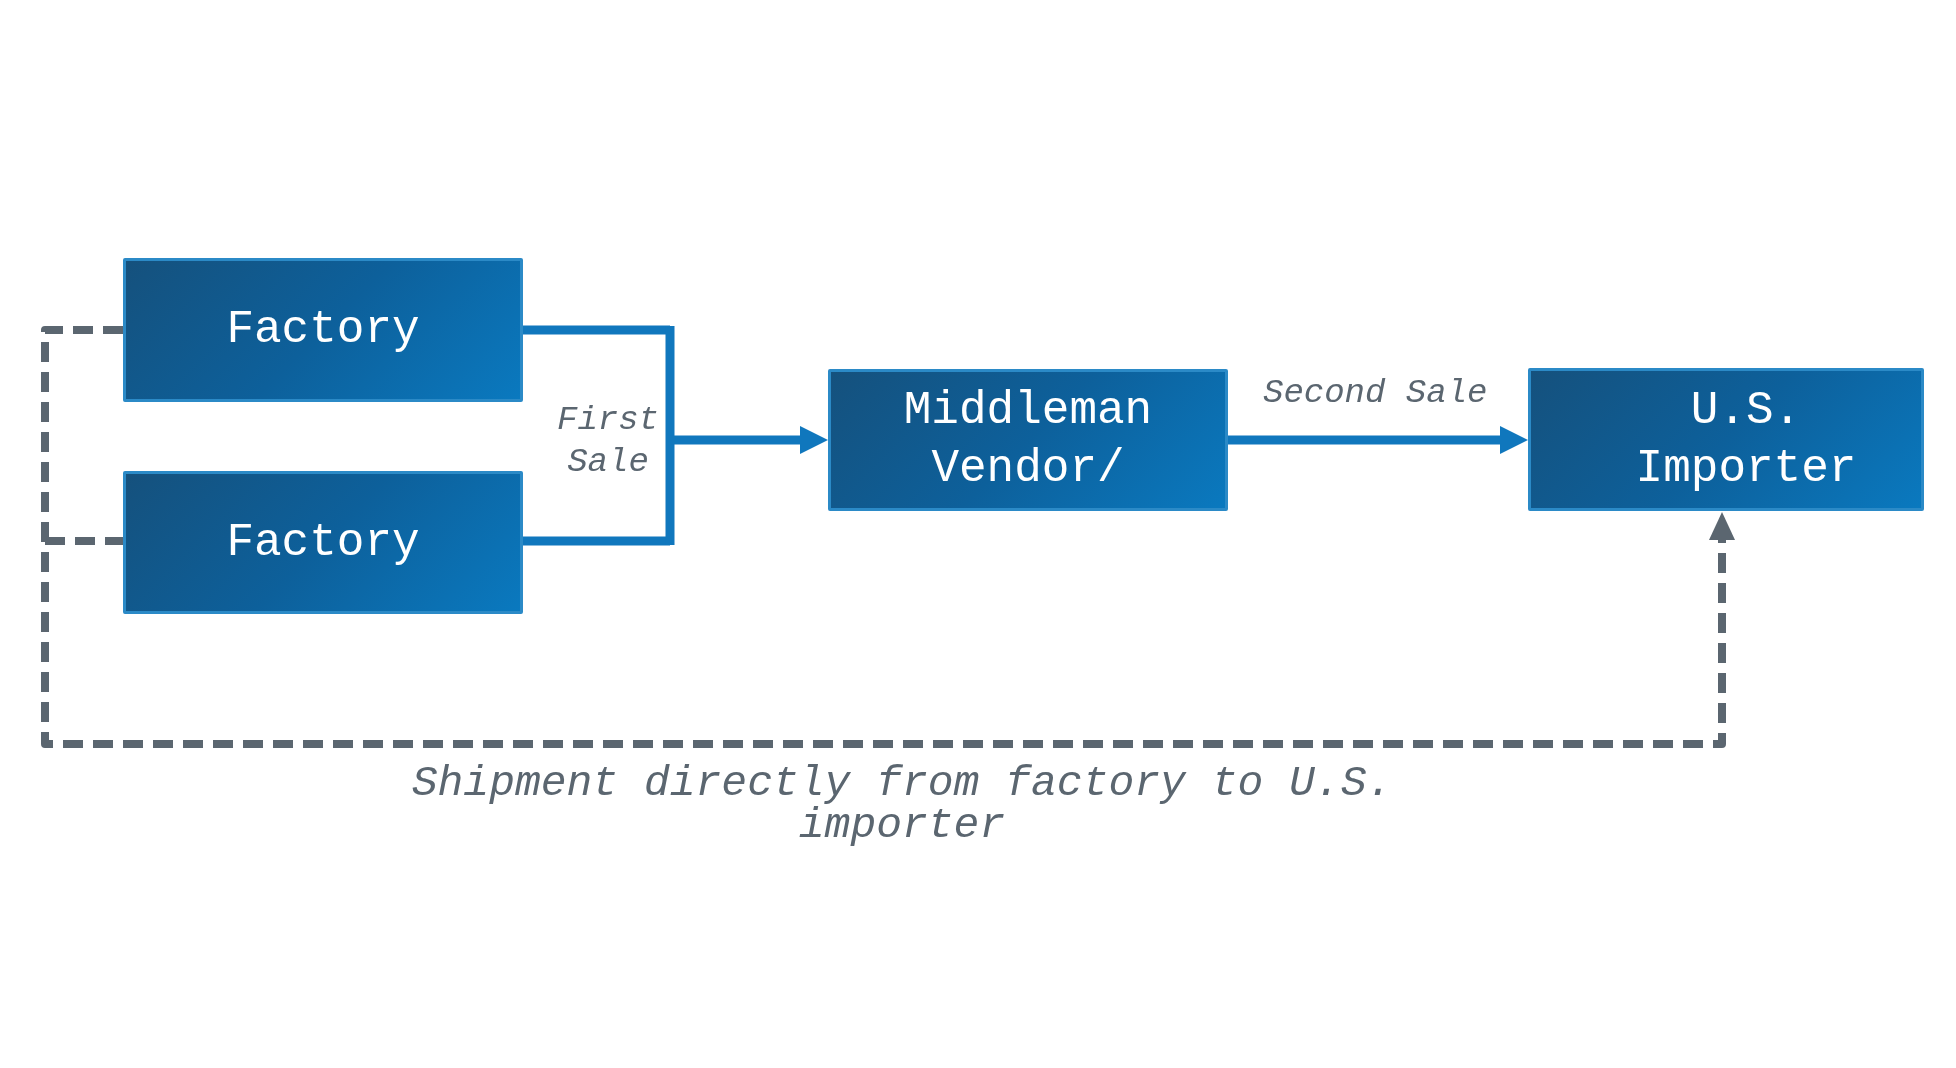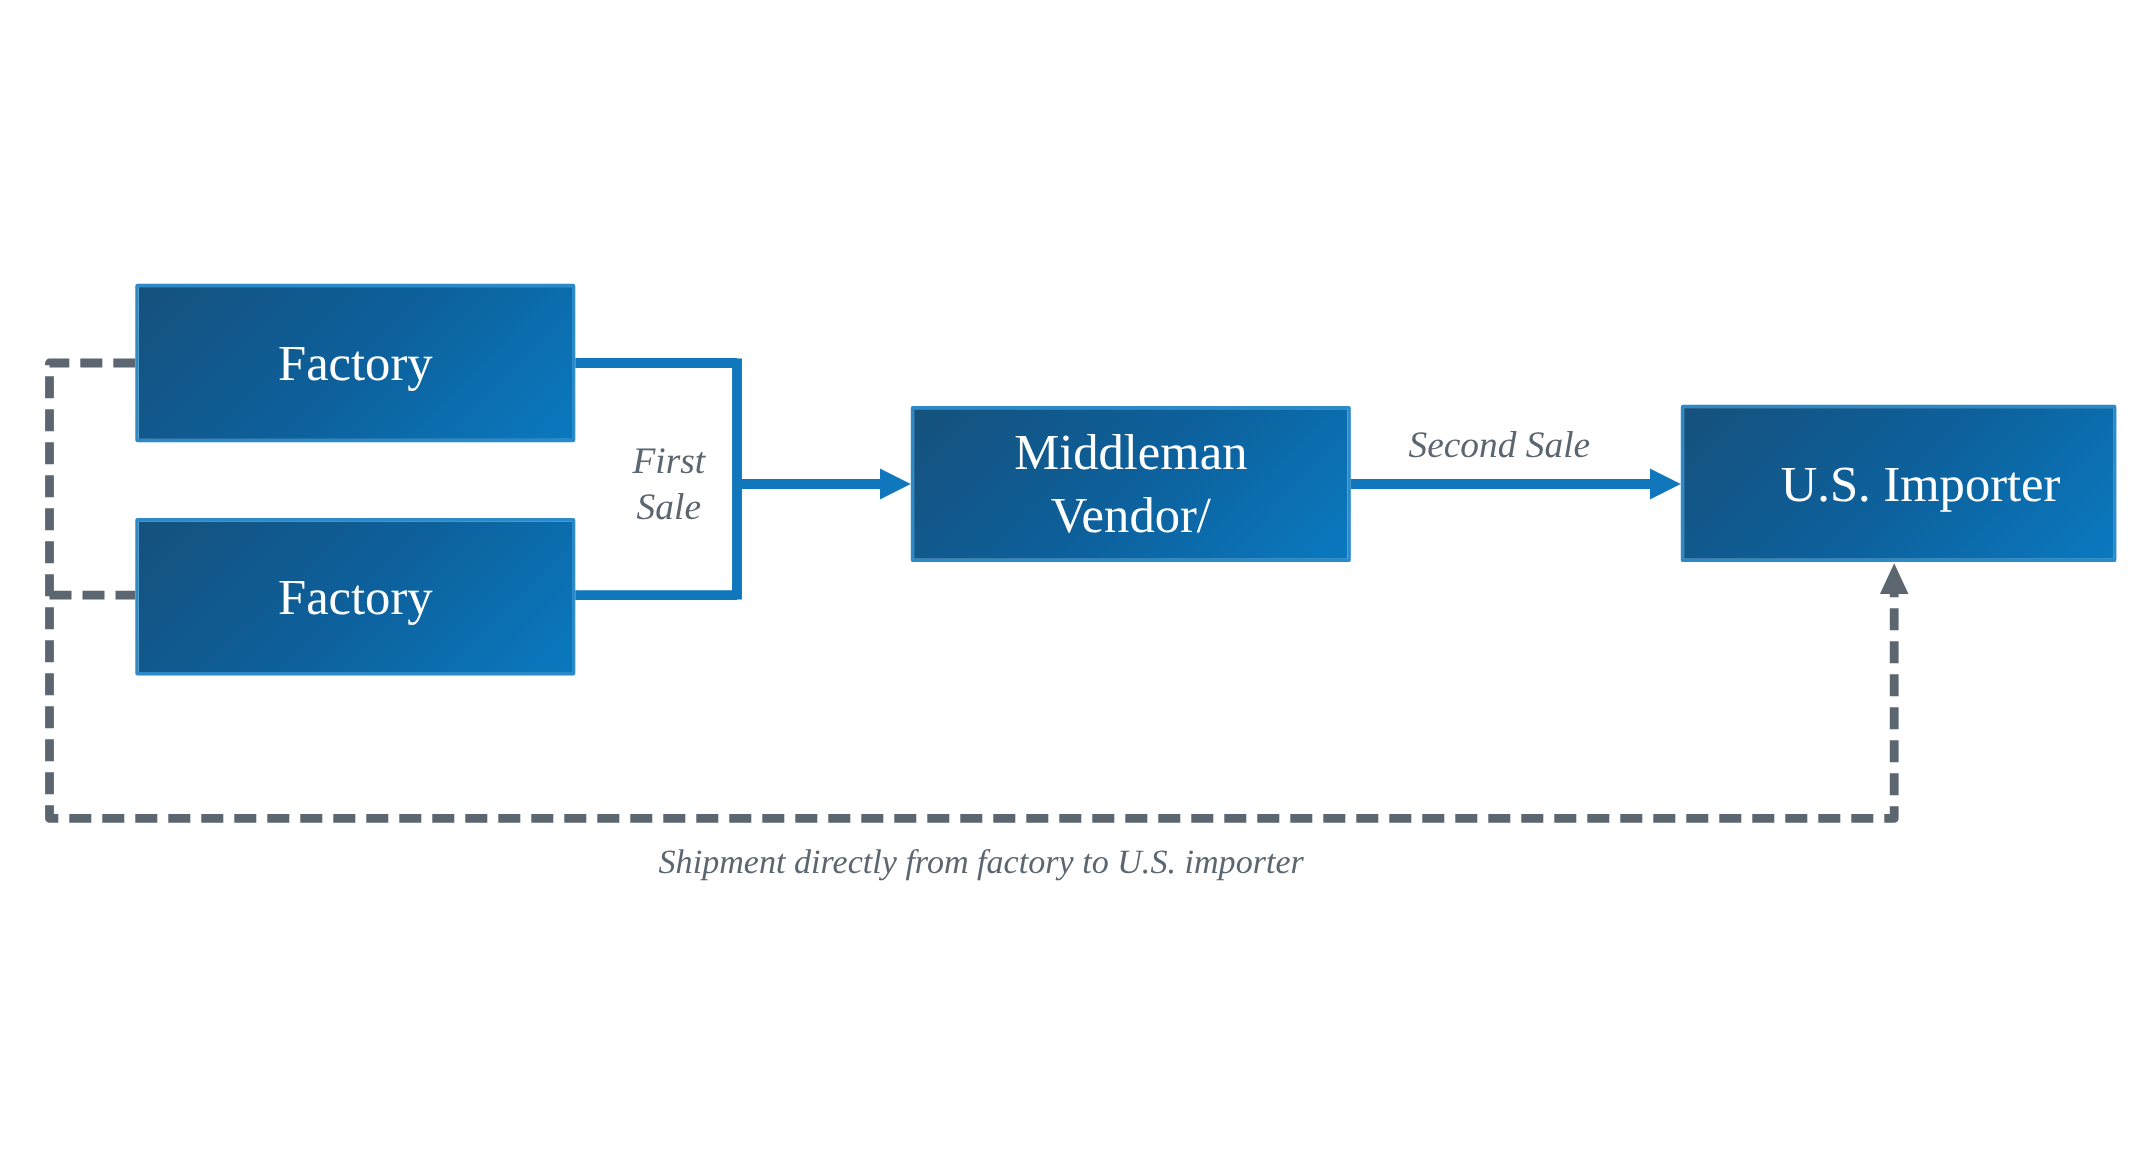--- a/index.html
+++ b/index.html
@@ -2,21 +2,21 @@
 <html style="--background: #ffffff; --accent-blue: #1077bd; --box-border: #2b8ac7; --box-gradient-start: #15517d; --box-gradient-mid: #0d609b; --box-gradient-end: #0a79bf; --box-text: #ffffff; --label-gray: #5b6670;"><head>
 <meta charset="utf-8">
 <style>
   html, body { margin: 0; padding: 0; background: #ffffff; }
 
   .canvas {
     position: relative;
     width: 1956px;
     height: 892px;
     background: var(--background, #ffffff);
-    font-family: Liberation Serif, serif;
+    font-family: Liberation Mono, monospace;
     overflow: hidden;
   }
 
   svg.connectors {
     position: absolute;
     left: 0; top: 0;
     width: 1956px; height: 1068px;
   }
 
   .blue-stroke {
@@ -61,22 +61,22 @@
 
   .edge-label {
     position: absolute;
     color: var(--label-gray, #5b6670);
     font-style: italic;
     font-size: 34px;
     line-height: 42px;
     text-align: center;
   }
   .label-first-sale  { left: 518px;  top: 399px; width: 180px; }
-  .label-second-sale { left: 1263px; top: 384px; width: 200px; white-space: nowrap; text-align: center; }
-  .label-shipment    { left: 342px;  top: 763px; width: 1100px; font-size: 31px; }
+  .label-second-sale { left: 1263px; top: 372px; width: 200px; white-space: nowrap; text-align: center; }
+  .label-shipment    { left: 352px;  top: 763px; width: 1100px; font-size: 43px; }
 
   .line-block { display: block; }
 </style>
 </head>
 <body>
 
 <div class="canvas">
 
   <svg class="connectors" viewBox="0 0 1956 1068">
 

